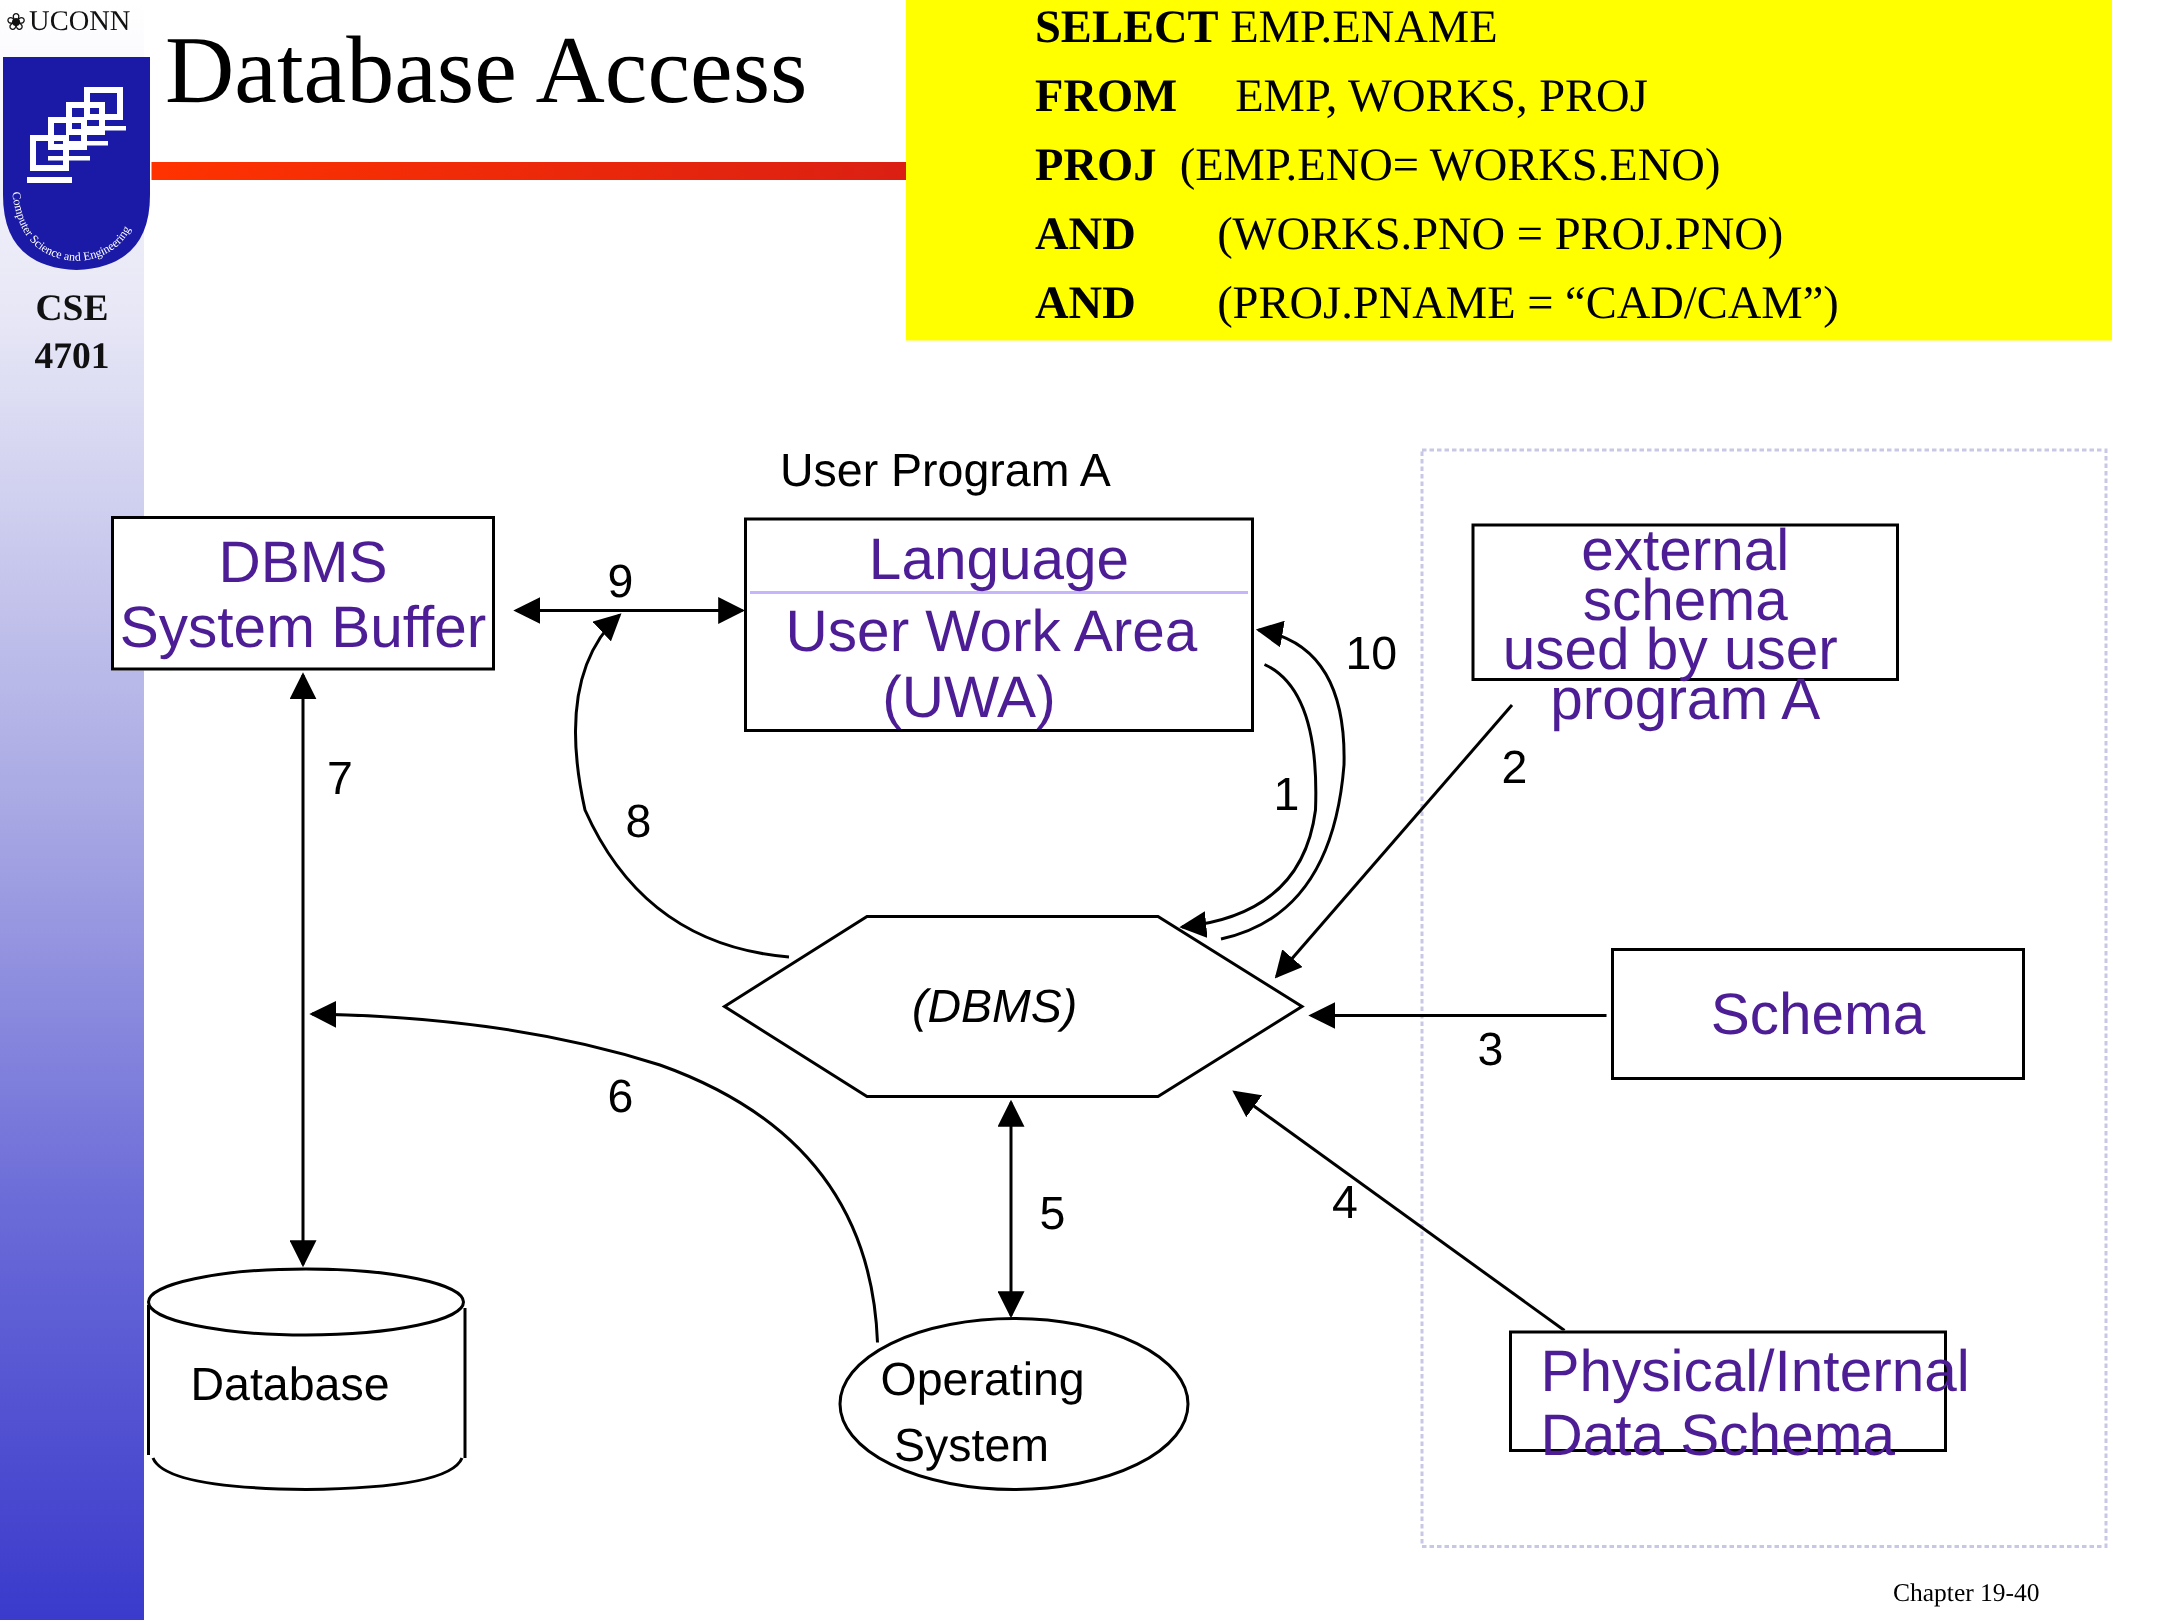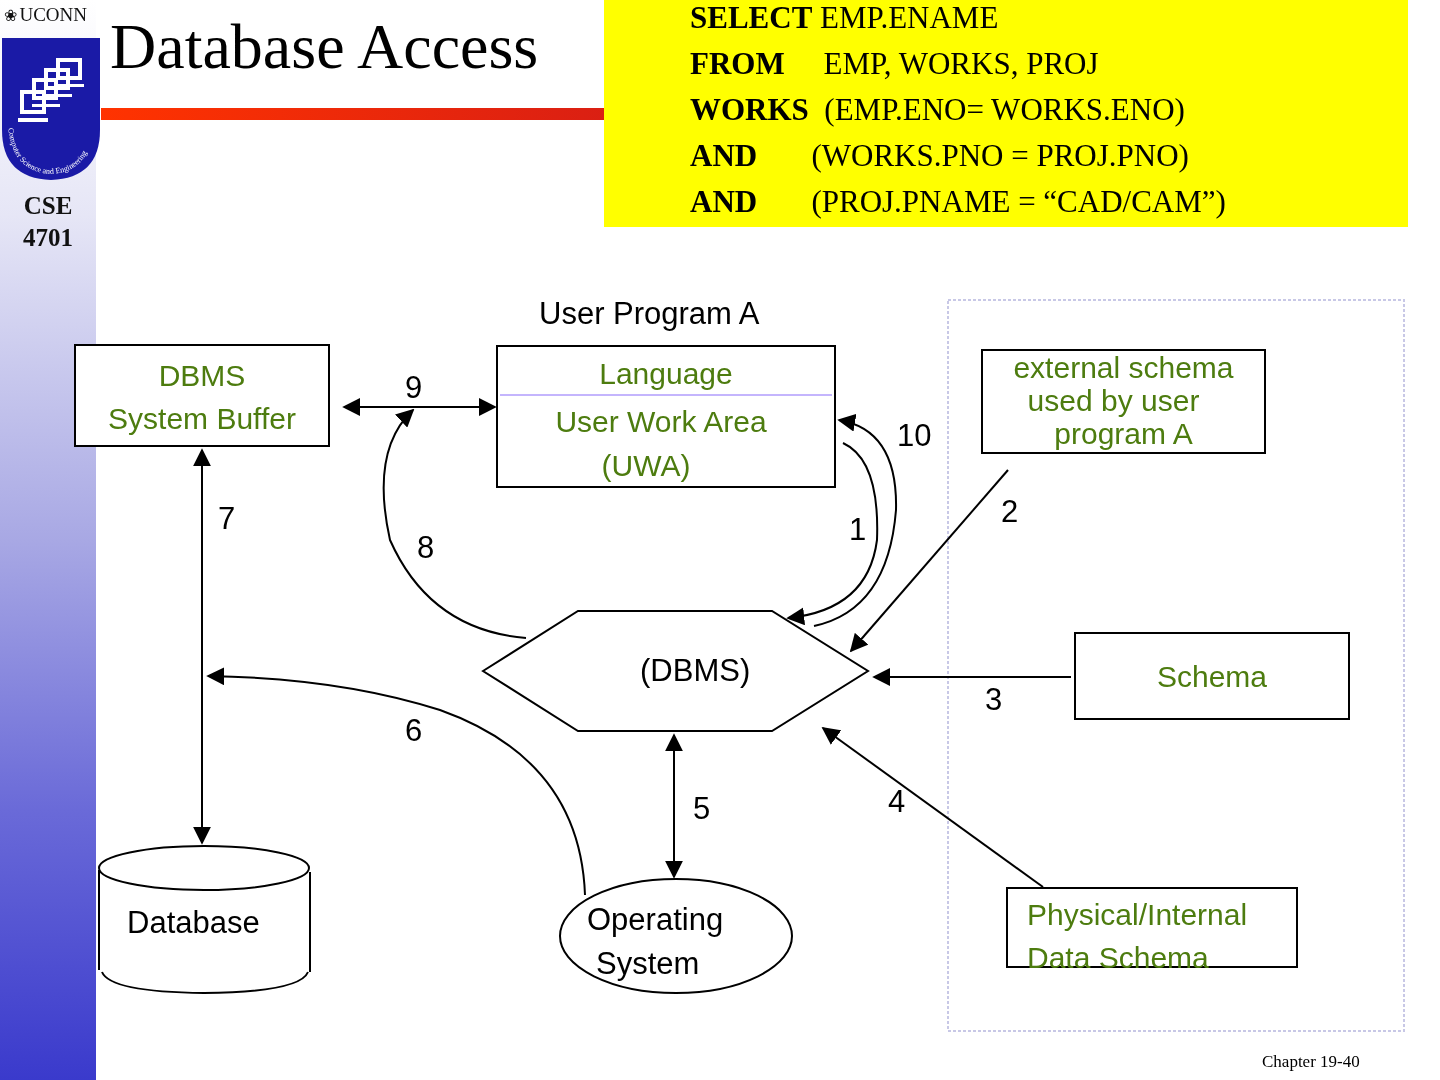--- a/index.html
+++ b/index.html
@@ -10,21 +10,21 @@
   .shield { position: absolute; left: 2px; top: 38px; width: 98px; height: 142px; }
   .course { position: absolute; left: 0; top: 190px; width: 96px; text-align: center; font-family: "Liberation Serif", serif; font-weight: bold; font-size: 25px; line-height: 32px; color: #111; }
   .title { position: absolute; left: 110px; top: 10px; font-family: "Liberation Serif", serif; font-size: 64px; color: #000; white-space: nowrap; }
   .redbar { position: absolute; left: 101px; top: 108px; width: 536px; height: 12px; background: linear-gradient(to right, #ff3300, #d81e14); }
   .sqlbox { position: absolute; left: 604px; top: 0; width: 804px; height: 227px; background: #ffff00; }
   .sql-line { position: absolute; left: 86px; font-family: "Liberation Serif", serif; font-size: 31px; color: #000; white-space: pre; }
   .sql-line b { font-weight: bold; }
   svg.diagram { position: absolute; left: 0; top: 0; }
   .lbl { position: absolute; font-family: "Liberation Sans", sans-serif; font-size: 31px; color: #000; white-space: nowrap; line-height: 1; }
   .box { position: absolute; border: 2px solid #000; background: #fff; box-sizing: border-box; }
-  .box-text { font-family: "Liberation Sans", sans-serif; font-size: 30px; color: #4d7c0f; text-align: center; line-height: 1.4; }
+  .box-text { font-family: "Liberation Sans", sans-serif; font-size: 39px; color: #4c1d95; text-align: center; line-height: 1.4; }
   .footer { position: absolute; left: 1262px; top: 1052px; font-family: "Liberation Serif", serif; font-size: 17px; color: #000; }
 </style>
 </head>
 <body>
 
 <div class="sidebar">
   <div class="uconn">
     <span class="tree">❀</span>
     <span>UCONN</span>
   </div>
@@ -52,21 +52,21 @@
     <div>4701</div>
   </div>
 </div>
 
 <div class="title">Database Access</div>
 <div class="redbar"></div>
 
 <div class="sqlbox">
   <div class="sql-line" style="top:0px"><b>SELECT</b><span> EMP.ENAME</span></div>
   <div class="sql-line" style="top:46px"><b>FROM</b><span>     EMP, WORKS, PROJ</span></div>
-  <div class="sql-line" style="top:92px"><b>WORKS</b><span>  (EMP.ENO= WORKS.ENO)</span></div>
+  <div class="sql-line" style="top:92px"><b>PROJ</b><span>  (EMP.ENO= WORKS.ENO)</span></div>
   <div class="sql-line" style="top:138px"><b>AND</b><span>       (WORKS.PNO = PROJ.PNO)</span></div>
   <div class="sql-line" style="top:184px"><b>AND</b><span>       (PROJ.PNAME = “CAD/CAM”)</span></div>
 </div>
 
 <svg class="diagram" width="1440" height="1080">
   <defs>
     <marker id="ah" viewBox="0 0 10 10" refX="9" refY="5" markerWidth="9" markerHeight="9" orient="auto-start-reverse">
       <path d="M0 0 L10 5 L0 10 Z" fill="#000"></path>
     </marker>
   </defs>
@@ -98,21 +98,21 @@
 
   <line x1="1071" y1="677" x2="874" y2="677" stroke="#000" stroke-width="2" marker-end="url(#ah)"></line>
 
   <line x1="1043" y1="887" x2="823" y2="728" stroke="#000" stroke-width="2" marker-end="url(#ah)"></line>
 
   <line x1="674" y1="735" x2="674" y2="877" stroke="#000" stroke-width="2" marker-start="url(#ah)" marker-end="url(#ah)"></line>
 
   <path d="M585 895 Q580 760 440 710 Q340 678 208 676" stroke="#000" stroke-width="2" fill="none" marker-end="url(#ah)"></path>
 </svg>
 
-<div class="lbl" style="left:539px; top:298px;">User Program A</div>
+<div class="lbl" style="left:520px; top:298px;">User Program A</div>
 
 <div class="box" style="left:74px; top:344px; width:256px; height:103px;">
   <div class="box-text" style="padding-top:8px; line-height:43px;">
     <div>DBMS</div>
     <div>System Buffer</div>
   </div>
 </div>
 
 <div class="box" style="left:496px; top:345px; width:340px; height:143px;">
   <div class="box-text" style="height:47px; border-bottom:2px solid #c4b5fd; line-height:54px; margin:0 2px;">Language</div>
@@ -123,21 +123,21 @@
 </div>
 
 <div class="box" style="left:981px; top:349px; width:285px; height:105px;">
   <div class="box-text" style="line-height:33px; padding-top:0px;">
     <div>external schema</div>
     <div style="margin-left:-20px;">used by user</div>
     <div>program  A</div>
   </div>
 </div>
 
-<div class="lbl" style="left:640px; top:655px;">(DBMS)</div>
+<div class="lbl" style="left:608px; top:655px;font-style:italic;">(DBMS)</div>
 
 <div class="box" style="left:1074px; top:632px; width:276px; height:88px;">
   <div class="box-text" style="line-height:86px;">Schema</div>
 </div>
 
 <div class="lbl" style="left:127px; top:907px;">Database</div>
 
 <div class="lbl" style="left:587px; top:898px; line-height:44px;">
   <div>Operating</div>
   <div style="margin-left:9px;">System</div>

